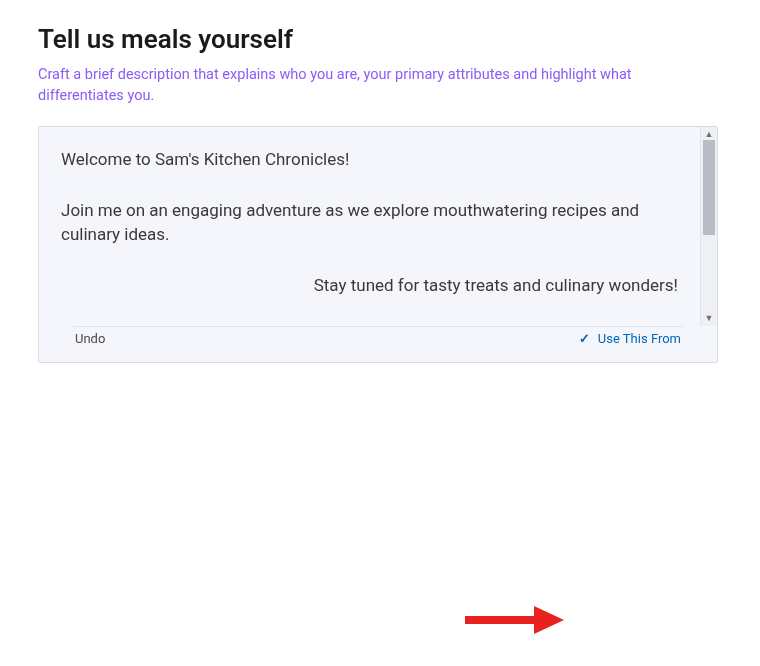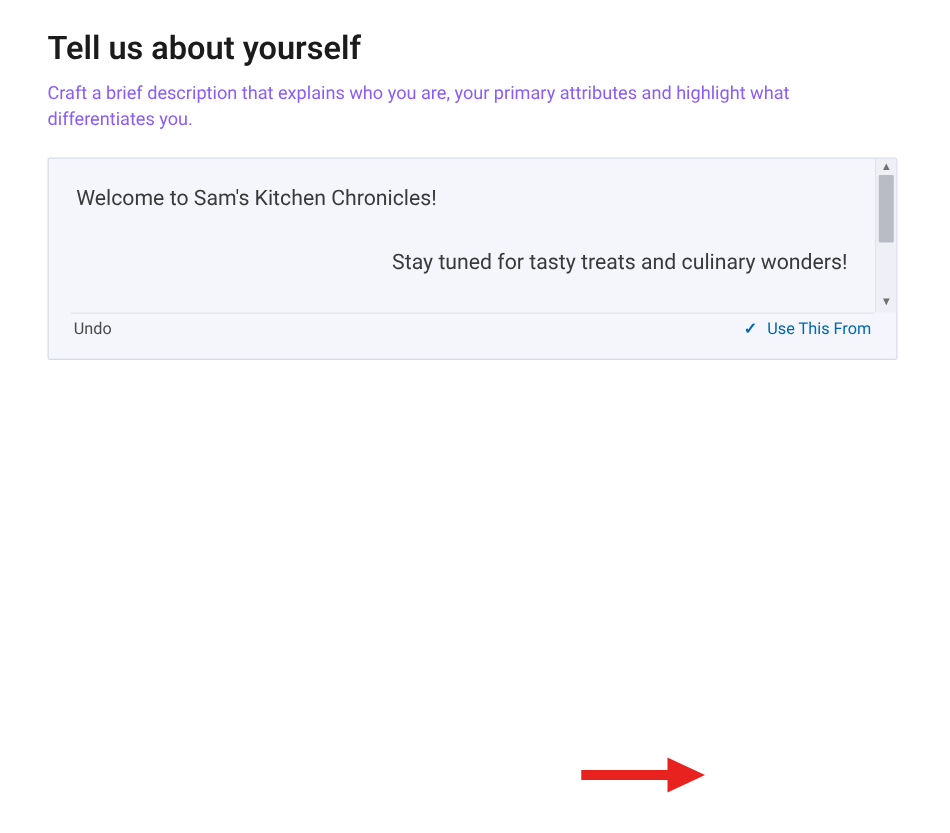--- a/index.html
+++ b/index.html
@@ -71,21 +71,21 @@
       position: absolute;
       top: 0;
       left: 2px;
       right: 2px;
       height: 55%;
       background: #b9bcc4;
       border-radius: 1px;
     }
     .card-footer {
       border-top: 1px solid #e0e3ea;
-      margin: 0 18px;
+      margin: 0 34px;
       padding: 4px 2px 16px 2px;
       display: flex;
       align-items: center;
       justify-content: space-between;
     }
     .undo-link {
       font-size: 13px;
       color: #4a4a4a;
       cursor: pointer;
     }
@@ -105,27 +105,28 @@
       position: absolute;
       left: 460px;
       top: 600px;
       pointer-events: none;
     }
     .arrow-overlay svg { display: block; }
   </style>
 </head>
 <body>
 
-<h1 class="page-title">Tell us about yourself</h1>
+<h1 class="page-title">Tell us meals yourself</h1>
 <p class="page-subtitle">Craft a brief description that explains who you are, your primary attributes and highlight what differentiates you.</p>
 
 <div class="card">
   <div class="editor-wrap">
     <div class="editor">
       <p>Welcome to Sam's Kitchen Chronicles!</p>
+      <p>Join me on an engaging adventure as we explore mouthwatering recipes and culinary ideas.</p>
       <p>Stay tuned for tasty treats and culinary wonders!</p>
     </div>
     <div class="scrollbar">
       <span class="scroll-arrow">▲</span>
       <div class="scroll-track">
         <div class="scroll-thumb"></div>
       </div>
       <span class="scroll-arrow">▼</span>
     </div>
   </div>

